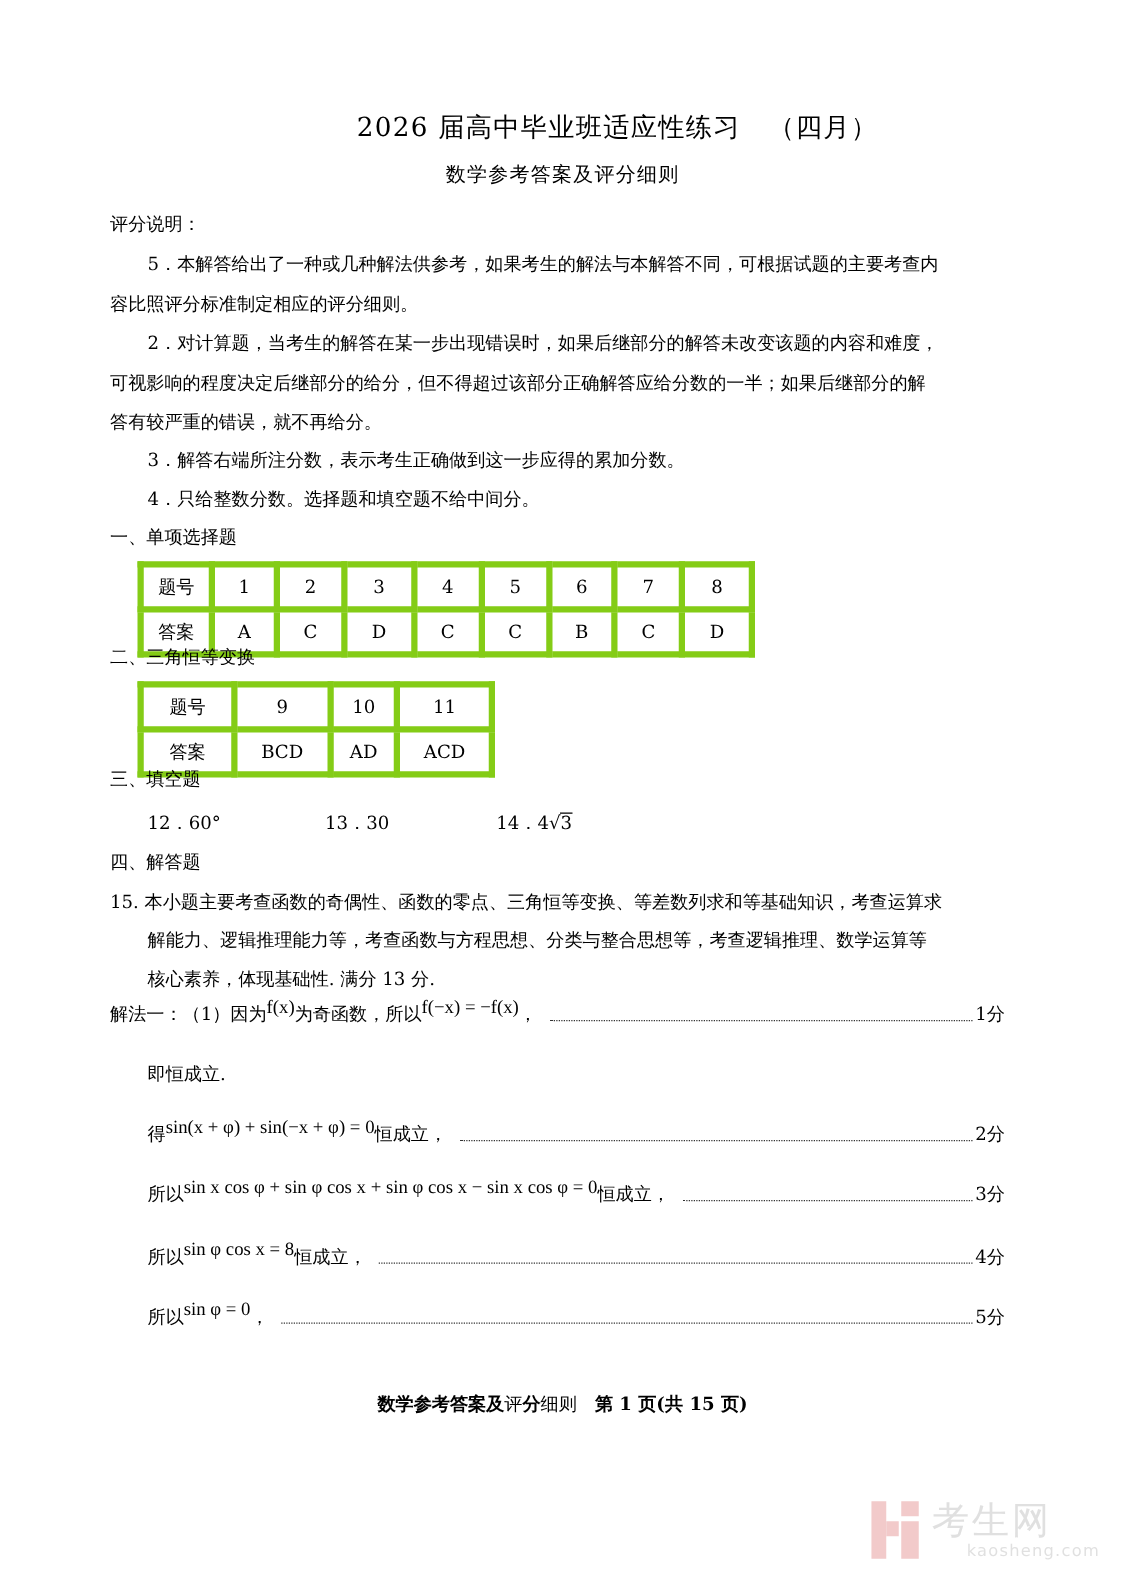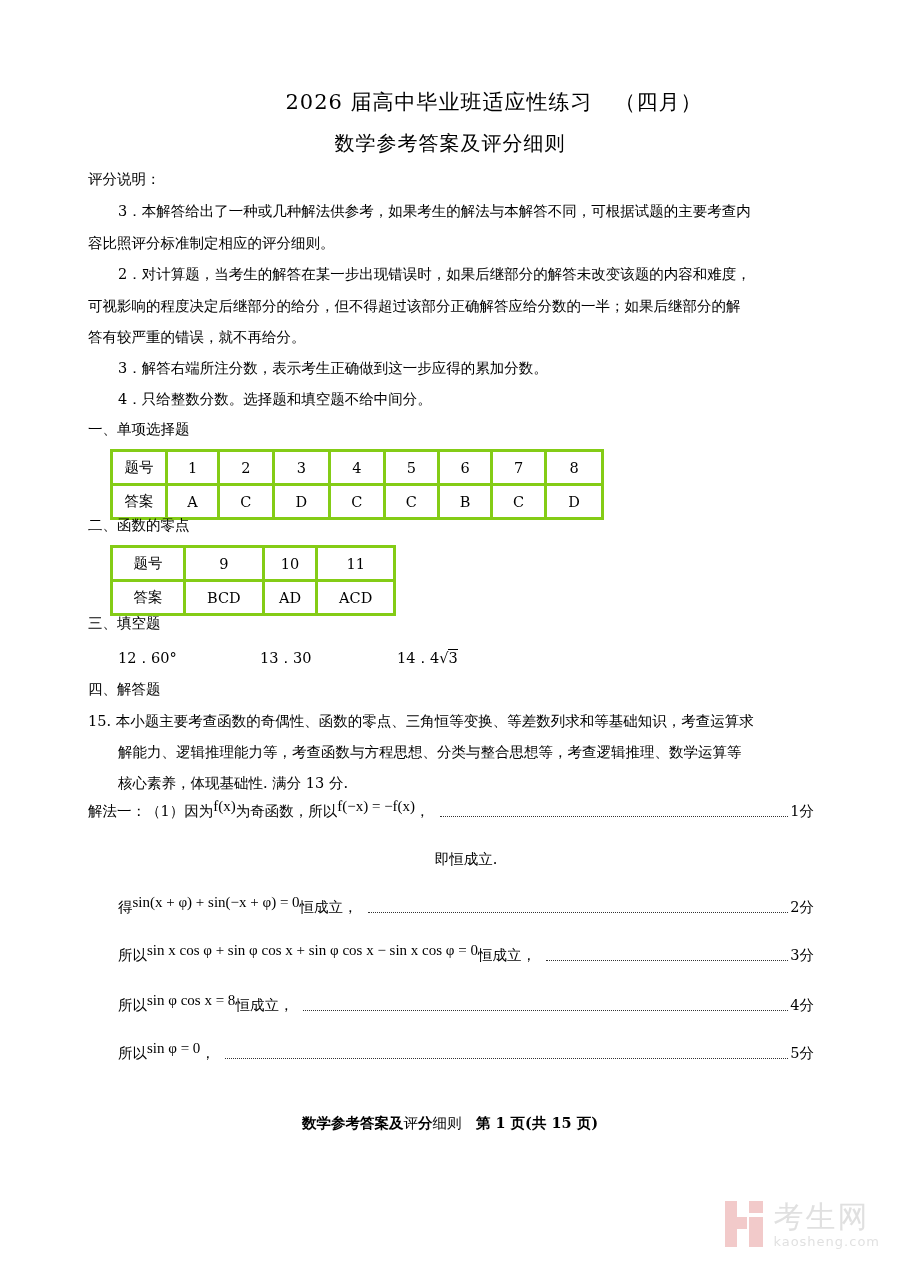--- a/index.html
+++ b/index.html
@@ -1,49 +1,49 @@
 <!DOCTYPE html>
 <html><head>
 <meta charset="utf-8">
 <style>
   html, body { margin: 0; padding: 0; background: #ffffff; }
   body { width: 900px; height: 1273px; position: relative; overflow: hidden;
          font-family: "DejaVu Serif", "Liberation Serif", serif; color: #000; }
   .abs { position: absolute; white-space: nowrap; }
   .title1 { left: 0; width: 900px; top: 88px; text-align: center; font-size: 21px; letter-spacing: 1px; margin-left: 44px; }
-  .title2 { left: 0; width: 900px; top: 130px; text-align: center; font-size: 20px; letter-spacing: 1px; }
+  .title2 { left: 0; width: 900px; top: 130px; text-align: center; font-size: 16px; letter-spacing: 1px; }
   .txt { font-size: 14.5px; }
   .note-head { left: 88px; top: 170px; font-family: Liberation Mono, monospace; }
   .p { left: 88px; font-size: 14.5px; }
   .ind { left: 118px; }
   table.ans { position: absolute; border-collapse: collapse; font-size: 14.5px; }
-  table.ans td { border: 3px solid #84cc16; text-align: center; height: 31px; padding: 0; }
+  table.ans td { border: 5px solid #84cc16; text-align: center; height: 31px; padding: 0; }
   .sec { left: 88px; font-size: 14.5px; }
   .fill { font-size: 14.5px; }
   .math { font-family: "Liberation Serif", "DejaVu Serif", serif; font-style: normal; font-size: 15px; position: relative; top: -6px; }
-  .row { position: absolute; left: 118px; right: 86px; display: flex; align-items: flex-end; font-size: 14.5px; justify-content: center; }
+  .row { position: absolute; left: 118px; right: 96px; display: flex; align-items: flex-end; font-size: 14.5px; }
   .row.first { left: 88px; }
   .dots { flex: 1; border-bottom: 1.5px dotted #333; margin: 0 2px 4px 10px; height: 1px; }
   .score { white-space: nowrap; }
   .footer { left: 0; width: 900px; top: 1114px; text-align: center; font-size: 14.5px; font-weight: bold; }
   .footer .light { font-weight: normal; }
   .wm { right: 20px; top: 1195px; display: flex; align-items: center; opacity: 0.55; }
   .wm-logo { width: 42px; height: 58px; position: relative; }
   .wm-text { margin-left: 6px; color: #c8c8c8; }
   .wm-cn { font-family: "DejaVu Sans", sans-serif; font-size: 30px; letter-spacing: 2px; line-height: 34px; }
-  .wm-en { font-family: "DejaVu Sans", sans-serif; font-size: 13px; letter-spacing: 1px; }
+  .wm-en { font-family: "DejaVu Sans", sans-serif; font-size: 13px; letter-spacing: 1px; margin-left: 28px; }
 </style>
 </head>
 <body>
 
 <div class="abs title1">2026 届高中毕业班适应性练习　（四月）</div>
 <div class="abs title2">数学参考答案及评分细则</div>
 
 <div class="abs txt note-head">评分说明：</div>
-<div class="abs p ind" style="top:202px">3．本解答给出了一种或几种解法供参考，如果考生的解法与本解答不同，可根据试题的主要考查内</div>
+<div class="abs p ind" style="top:202px">5．本解答给出了一种或几种解法供参考，如果考生的解法与本解答不同，可根据试题的主要考查内</div>
 <div class="abs p" style="top:234px">容比照评分标准制定相应的评分细则。</div>
 <div class="abs p ind" style="top:265px">2．对计算题，当考生的解答在某一步出现错误时，如果后继部分的解答未改变该题的内容和难度，</div>
 <div class="abs p" style="top:297px">可视影响的程度决定后继部分的给分，但不得超过该部分正确解答应给分数的一半；如果后继部分的解</div>
 <div class="abs p" style="top:328px">答有较严重的错误，就不再给分。</div>
 <div class="abs p ind" style="top:359px">3．解答右端所注分数，表示考生正确做到这一步应得的累加分数。</div>
 <div class="abs p ind" style="top:390px">4．只给整数分数。选择题和填空题不给中间分。</div>
 
 <div class="abs sec" style="top:420px">一、单项选择题</div>
 <table class="ans" style="left:110px; top:449px; width:494px;">
   <tbody>
@@ -65,21 +65,21 @@
     <td>D</td>
     <td>C</td>
     <td>C</td>
     <td>B</td>
     <td>C</td>
     <td>D</td>
   </tr>
 </tbody>
   </table>
 
-<div class="abs sec" style="top:516px">二、函数的零点</div>
+<div class="abs sec" style="top:516px">二、三角恒等变换</div>
 <table class="ans" style="left:110px; top:545px; width:286px;">
   <tbody>
       <tr>
     <td style="width:70px">题号</td>
     <td>9</td>
     <td>10</td>
     <td>11</td>
   </tr>
   <tr>
     <td>答案</td>

